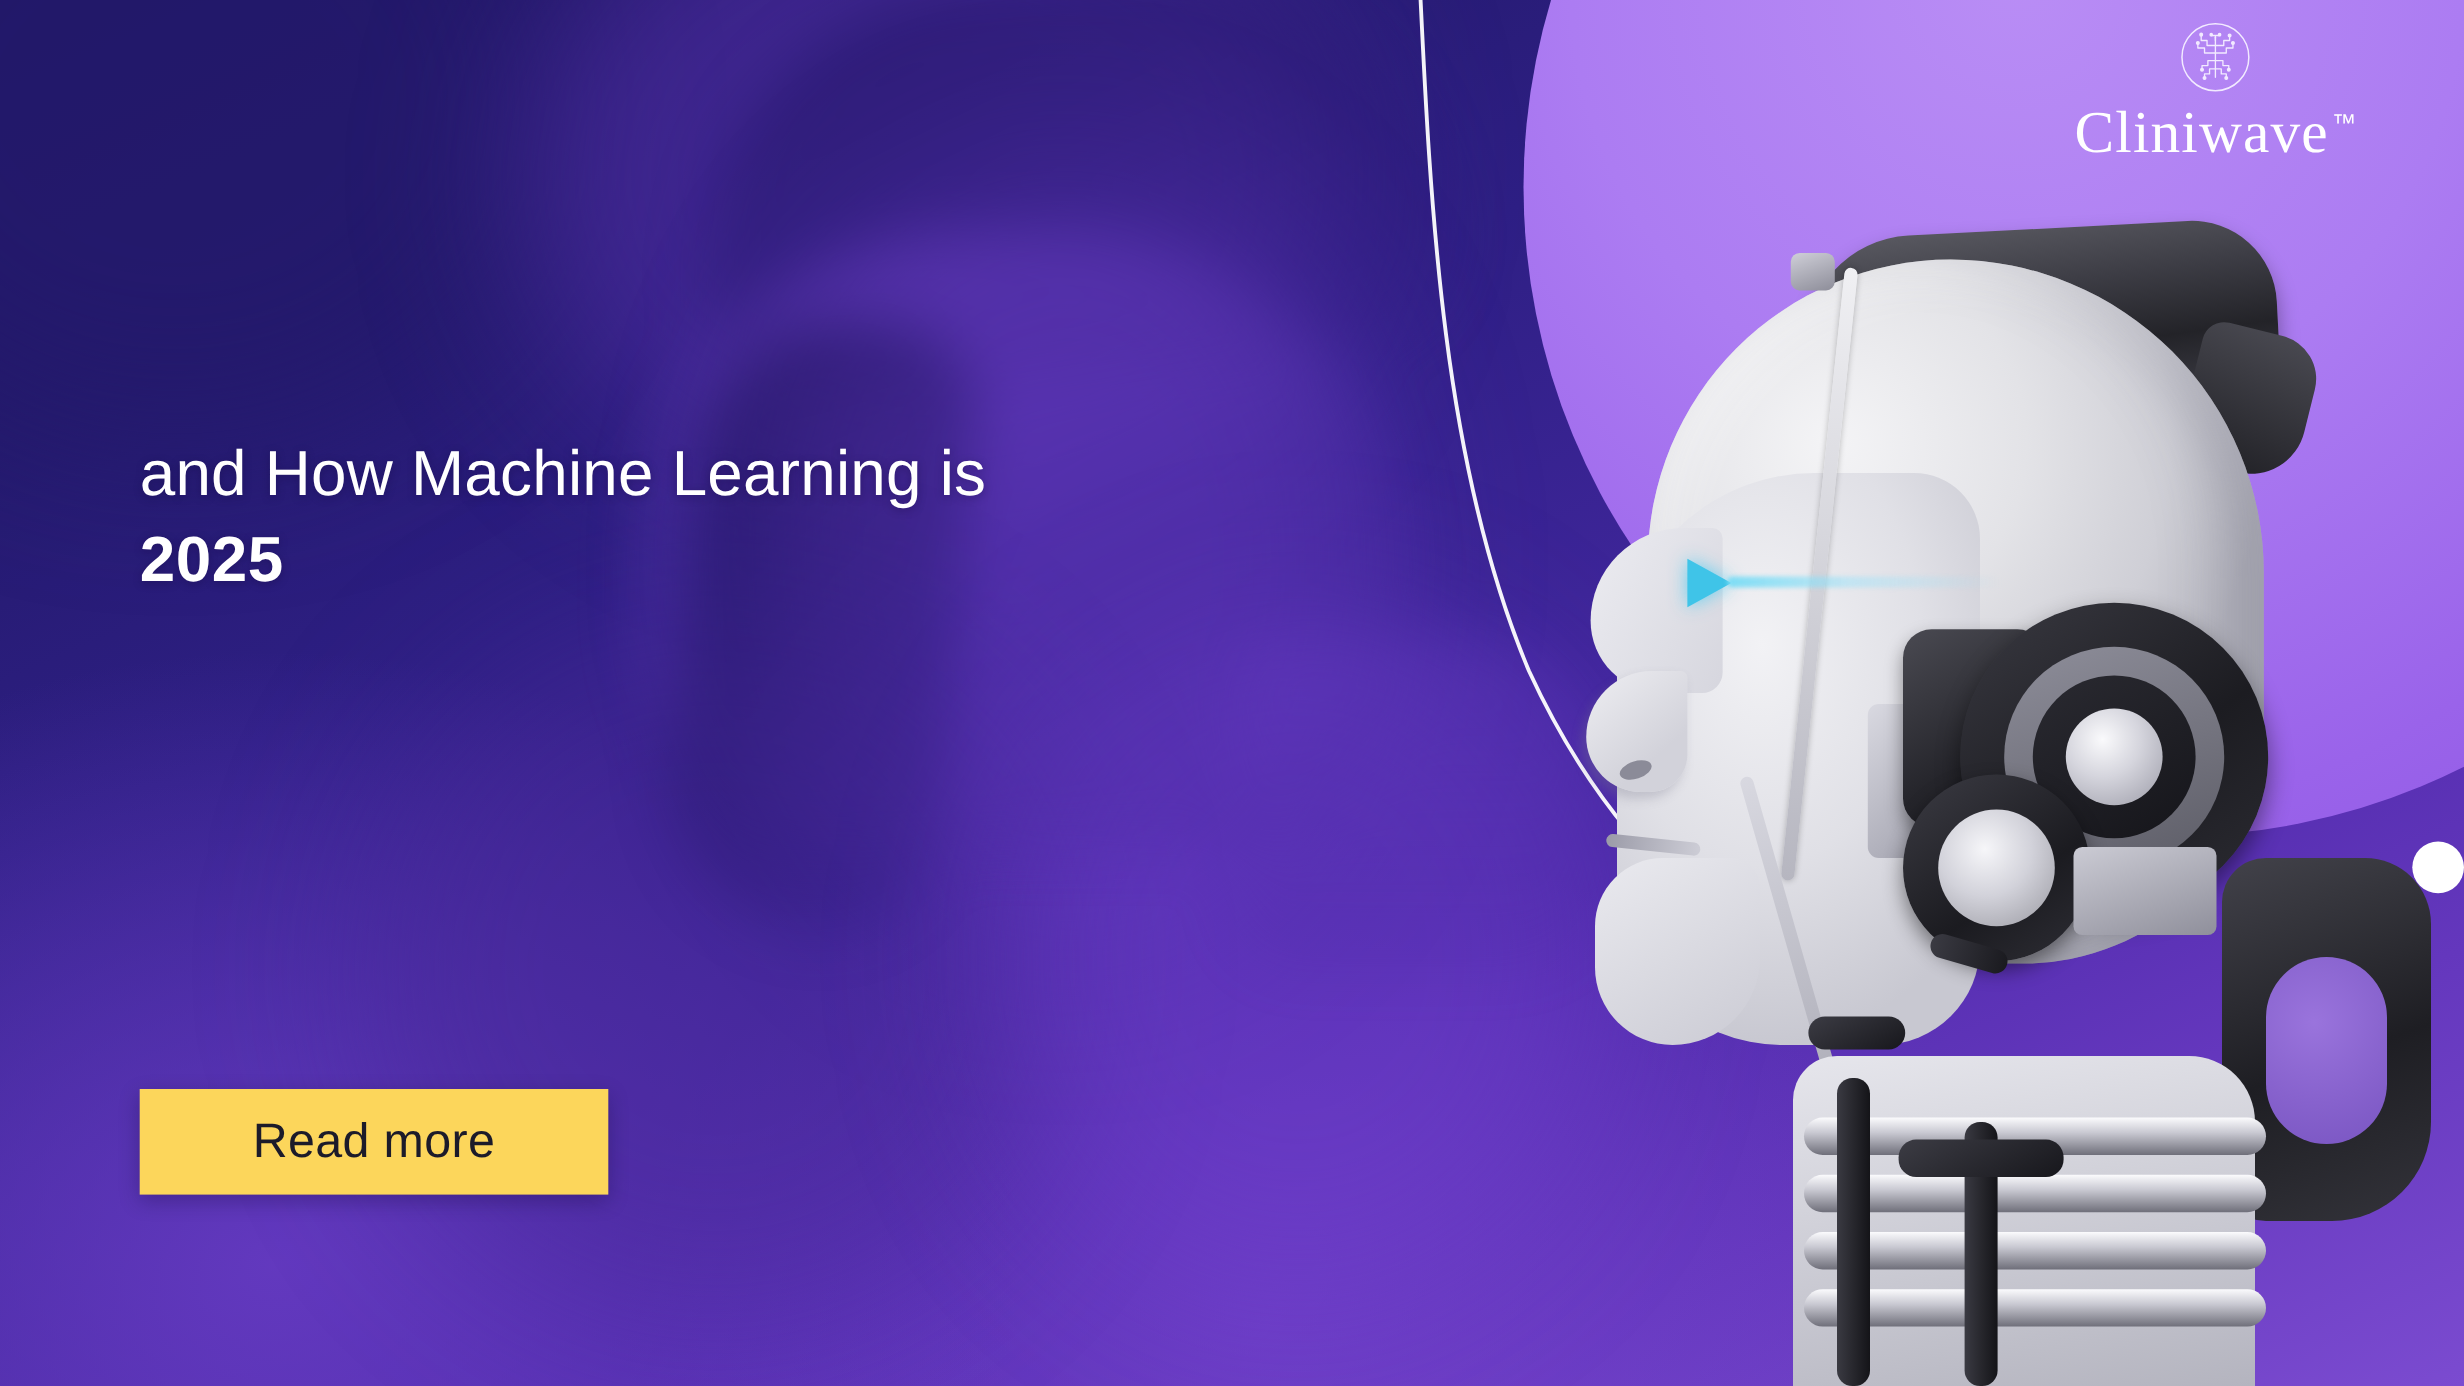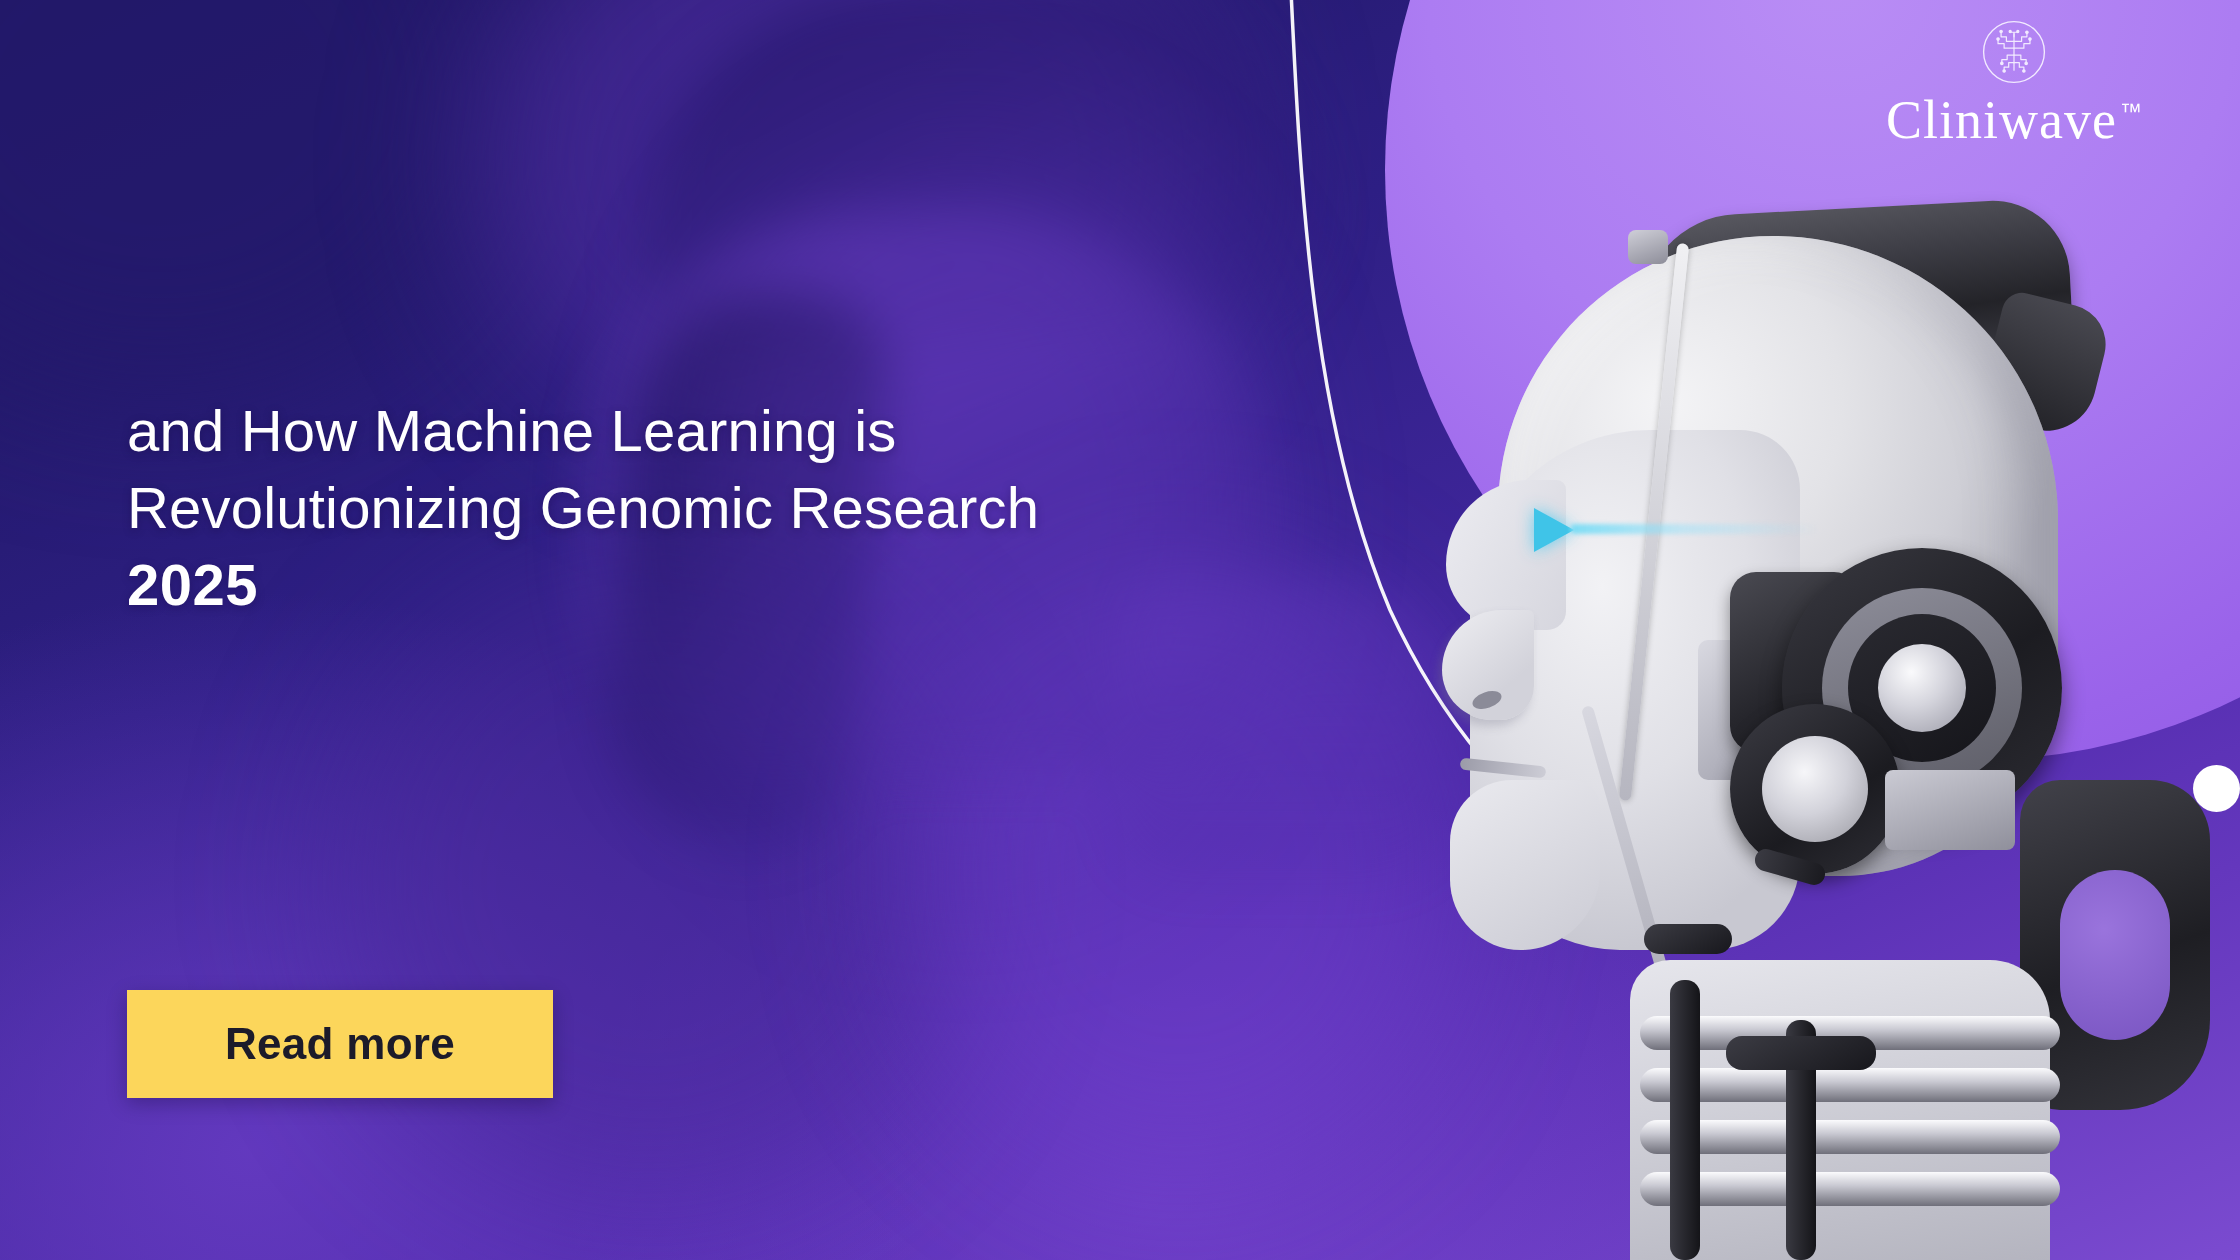--- a/index.html
+++ b/index.html
@@ -268,24 +268,24 @@
   }
   .sub-line{ display:block; white-space:nowrap; }
   .year{
     color:#ffffff; font-weight:bold; font-size:58px; line-height:1.2;
     margin-top:4px; letter-spacing:.5px;
     text-shadow:0 2px 8px rgba(20,10,60,.35);
   }
 
   .cta{
     position:absolute; left:127px; top:990px;
-    width:426px; height:108px;
+    width:426px; height:96px;
     background:#FCD65B; border:none; cursor:pointer;
     display:flex; align-items:center; justify-content:center;
-    color:#1c1b2a; font-size:44px; font-weight:700; letter-spacing:.3px;
+    color:#1c1b2a; font-size:44px; font-weight:400; letter-spacing:.3px;
     font-family:"Liberation Sans", sans-serif;
     box-shadow:0 6px 18px rgba(10,5,40,.28);
     text-align:center;
   }
 </style>
 </head>
 <body>
 
 <div class="banner">
 
@@ -385,20 +385,19 @@
         <circle cx="45" cy="23" r="1.4" fill="#f2eaff"></circle>
         <circle cx="55" cy="23" r="1.4" fill="#f2eaff"></circle>
       </svg>
     </div>
     <div class="logo-word"><span>Cliniwave</span><span class="logo-tm">™</span></div>
   </div>
 
   <div class="copy">
     <div class="sub">
       <span class="sub-line">and How Machine Learning is</span>
-      <span class="sub-line">Revolutionizing Genomic Research</span>
     </div>
     <div class="year">2025</div>
   </div>
 
   <button class="cta">Read more</button>
 
 </div>
 
 </body></html>

